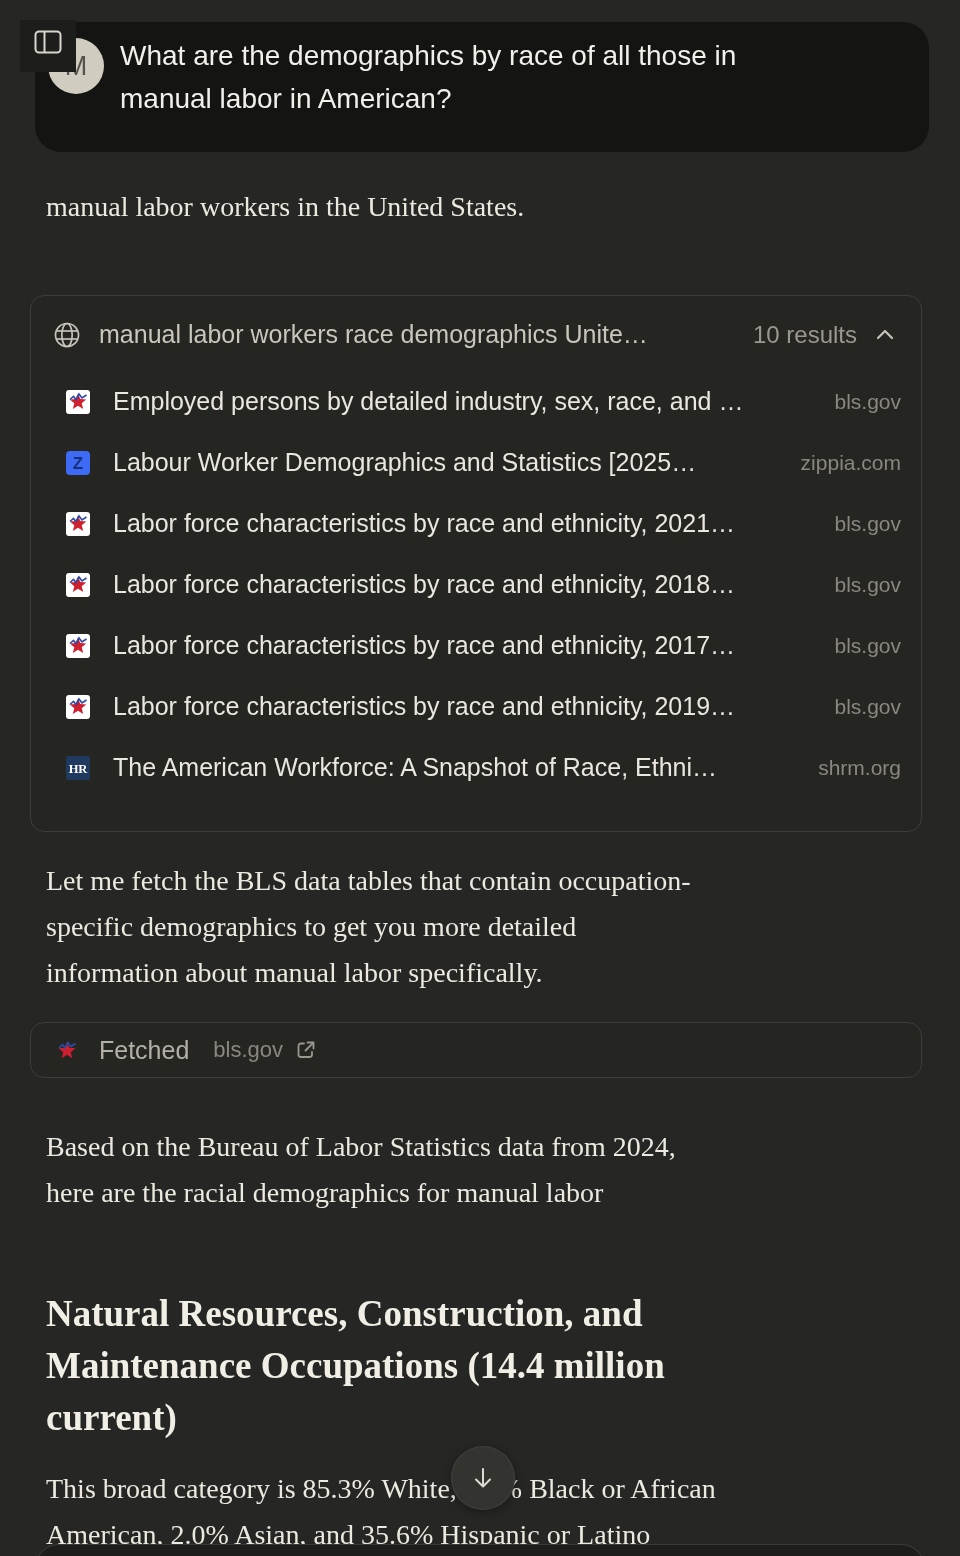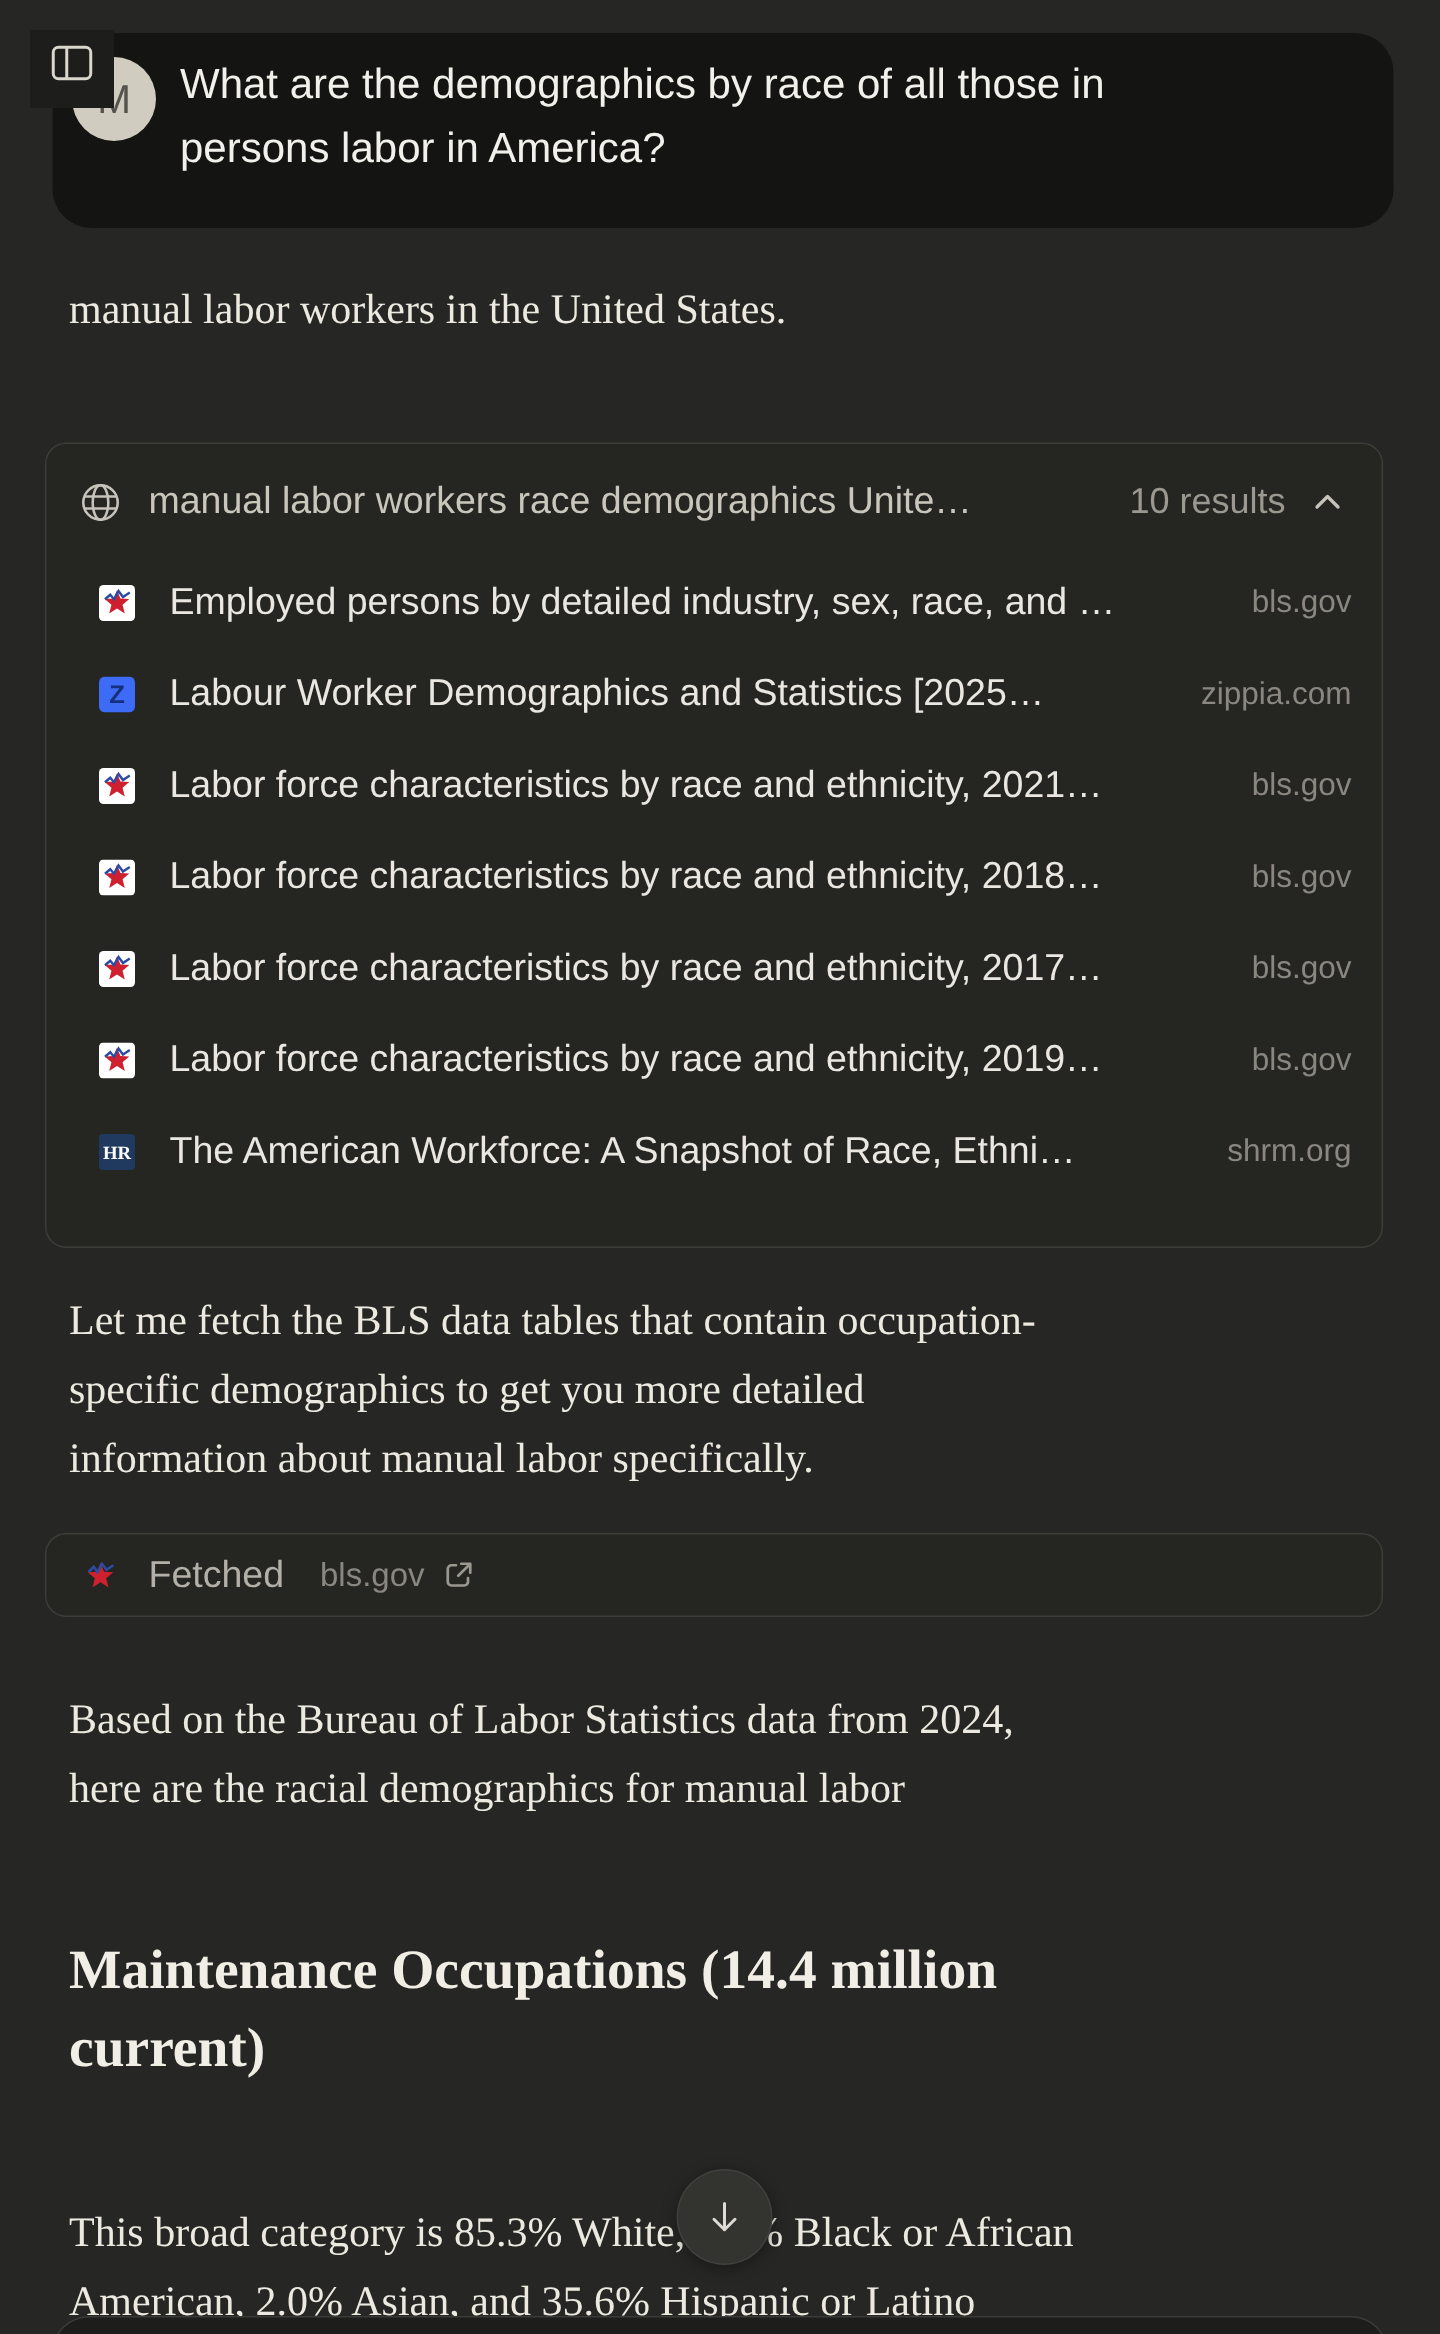--- a/index.html
+++ b/index.html
@@ -57,21 +57,21 @@
     border-radius:24px 24px 0 0;box-sizing:border-box;z-index:5;}
   svg{display:block;}
 </style>
 </head>
 <body>
 
 <div class="page">
 
   <div class="user-bubble">
     <div class="line">What are the demographics by race of all those in</div>
-    <div class="line">persons labor in America?</div>
+    <div class="line">manual labor in American?</div>
   </div>
   <div class="avatar">
     <span>M</span>
   </div>
   <button class="sidebar-toggle">
     <span>
       <svg width="28" height="24" viewBox="0 0 28 24" fill="none" stroke="#d9d6cd" stroke-width="2">
         <rect x="1.5" y="1.5" width="25" height="21" rx="3.5"></rect>
         <line x1="10.5" y1="1.5" x2="10.5" y2="22.5"></line>
       </svg>
@@ -210,20 +210,21 @@
       </svg>
     </span>
   </div>
 
   <div class="prose p3">
     <div>Based on the Bureau of Labor Statistics data from 2024,</div>
     <div>here are the racial demographics for manual labor</div>
   </div>
 
   <div class="section-heading">
+    <div>Natural Resources, Construction, and</div>
     <div>Maintenance Occupations (14.4 million</div>
     <div>current)</div>
   </div>
 
   <div class="prose p4">
     <div>This broad category is 85.3% White, 8.1% Black or African</div>
     <div>American, 2.0% Asian, and 35.6% Hispanic or Latino</div>
   </div>
 
   <button class="scroll-btn">

